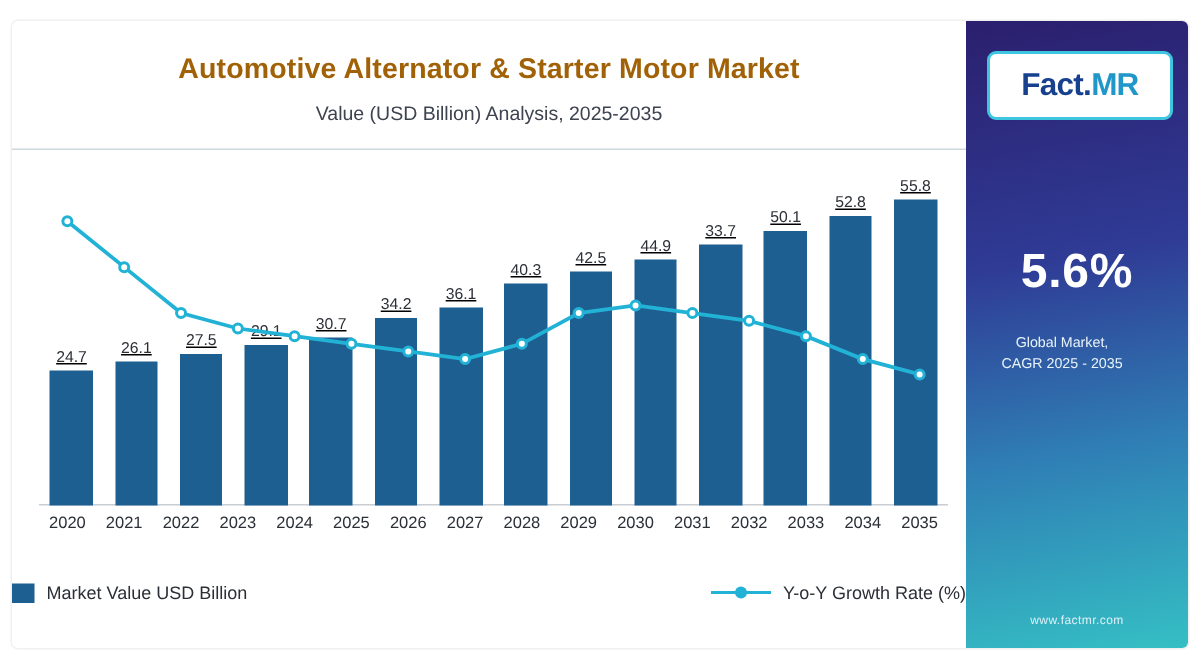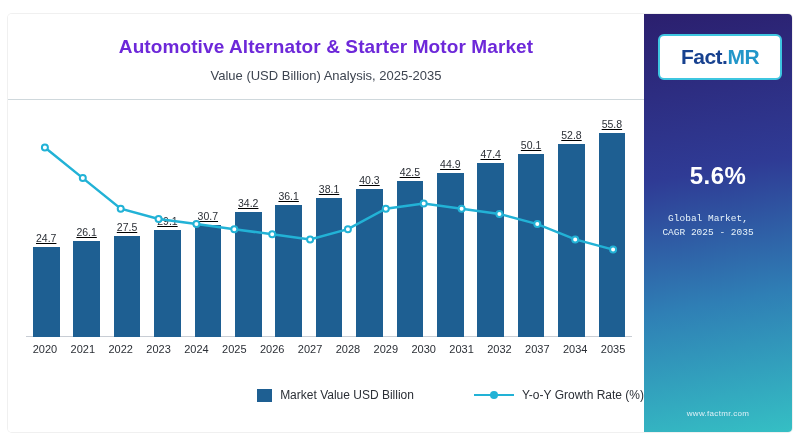--- a/index.html
+++ b/index.html
@@ -47,21 +47,21 @@
     height: 86px;
     text-align: center;
     border-bottom: 1px solid #cfd8dc;
     box-sizing: border-box;
   }
   .chart-title {
     margin: 0;
     padding-top: 22px;
     font-size: 19px;
     font-weight: bold;
-    color: #6d28d9;
+    color: #a16207;
     letter-spacing: 0.1px;
   }
   .chart-subtitle {
     margin: 0;
     padding-top: 10px;
     font-size: 13px;
     color: #3d4450;
     font-weight: normal;
   }
   .plot {
@@ -142,21 +142,21 @@
     color: #2b2f36;
   }
   .legend {
     position: absolute;
     left: 0;
     top: 361px;
     width: 636px;
     height: 40px;
     display: flex;
     align-items: center;
-    justify-content: flex-end;
+    justify-content: space-between;
     gap: 60px;
   }
   .legend-item {
     display: flex;
     align-items: center;
     gap: 8px;
     font-size: 12px;
     color: #2b2f36;
   }
   .legend-swatch {
@@ -216,33 +216,32 @@
     letter-spacing: -0.5px;
   }
   .logo-fact { color: #17418f; }
   .logo-dot { color: #17418f; }
   .logo-mr { color: #2196c9; }
   .cagr {
     position: absolute;
     left: 0;
     top: 148px;
     width: 148px;
-    font-size: 24px;
+    font-size: 32px;
     font-weight: bold;
     letter-spacing: 0.5px;
   }
   .cagr-sub {
     position: absolute;
     left: 0;
-    top: 198px;
+    top: 208px;
     width: 128px;
     font-size: 9.5px;
     line-height: 14px;
     color: #e7f3fa;
-    font-family: Liberation Mono, monospace;
   }
   .site {
     position: absolute;
     left: 0;
     bottom: 14px;
     width: 148px;
     font-size: 8px;
     color: #dff0f7;
     letter-spacing: 0.3px;
   }
@@ -286,37 +285,33 @@
               </div>
               <div class="bar-col">
                 <div class="bar-label">34.2</div>
                 <div class="bar" style="height: 55.1613%; background: rgb(30, 95, 146);"></div>
               </div>
               <div class="bar-col">
                 <div class="bar-label">36.1</div>
                 <div class="bar" style="height: 58.2258%; background: rgb(30, 95, 146);"></div>
               </div>
               <div class="bar-col">
-                <div class="bar-label">38.1</div>
-                <div class="bar" style="height: 61.4516%; background: rgb(30, 95, 146);"></div>
-              </div>
-              <div class="bar-col">
                 <div class="bar-label">40.3</div>
                 <div class="bar" style="height: 65%; background: rgb(30, 95, 146);"></div>
               </div>
               <div class="bar-col">
                 <div class="bar-label">42.5</div>
                 <div class="bar" style="height: 68.5484%; background: rgb(30, 95, 146);"></div>
               </div>
               <div class="bar-col">
                 <div class="bar-label">44.9</div>
                 <div class="bar" style="height: 72.4194%; background: rgb(30, 95, 146);"></div>
               </div>
               <div class="bar-col">
-                <div class="bar-label">47.4</div>
+                <div class="bar-label">33.7</div>
                 <div class="bar" style="height: 76.4516%; background: rgb(30, 95, 146);"></div>
               </div>
               <div class="bar-col">
                 <div class="bar-label">50.1</div>
                 <div class="bar" style="height: 80.8065%; background: rgb(30, 95, 146);"></div>
               </div>
               <div class="bar-col">
                 <div class="bar-label">52.8</div>
                 <div class="bar" style="height: 85.1613%; background: rgb(30, 95, 146);"></div>
               </div>
@@ -352,21 +347,21 @@
             <div class="x-tick">2023</div>
             <div class="x-tick">2024</div>
             <div class="x-tick">2025</div>
             <div class="x-tick">2026</div>
             <div class="x-tick">2027</div>
             <div class="x-tick">2028</div>
             <div class="x-tick">2029</div>
             <div class="x-tick">2030</div>
             <div class="x-tick">2031</div>
             <div class="x-tick">2032</div>
-            <div class="x-tick">2037</div>
+            <div class="x-tick">2033</div>
             <div class="x-tick">2034</div>
             <div class="x-tick">2035</div>
           </div>
       </div>
 
       <div class="legend">
         <div class="legend-item">
           <span class="legend-swatch"></span>
           <span>Market Value USD Billion</span>
         </div>

